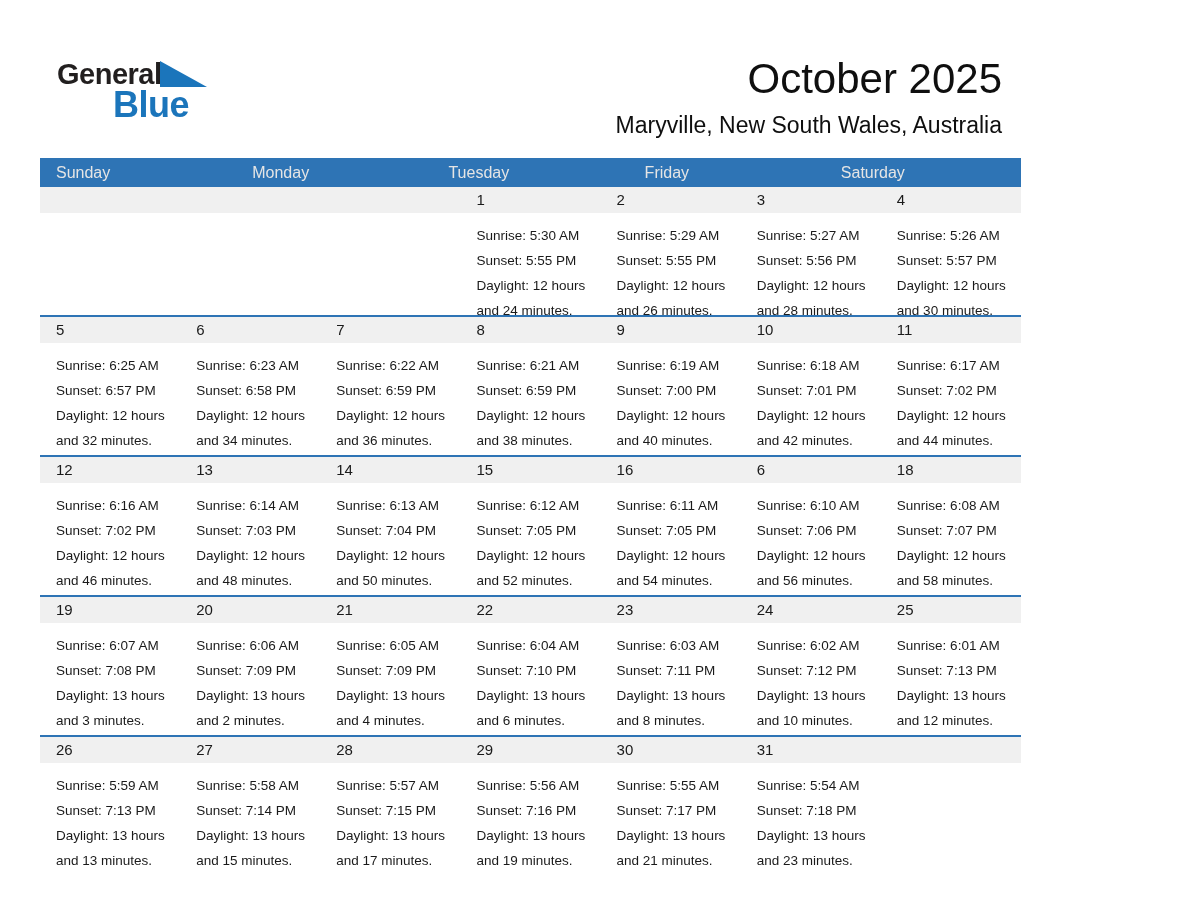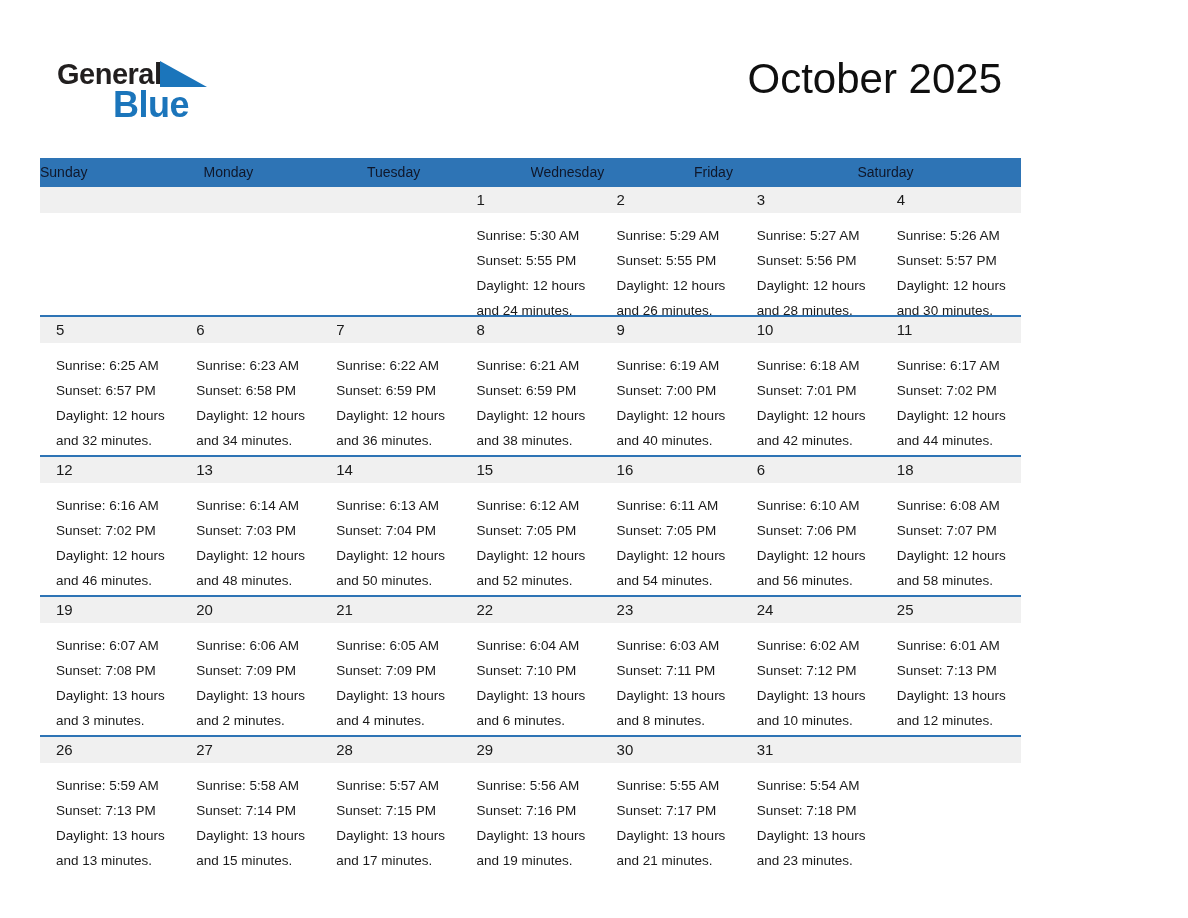--- a/index.html
+++ b/index.html
@@ -13,21 +13,21 @@
     border-bottom:26px solid var(--logo-blue);border-right:47px solid transparent;}
   .logo-blue{position:absolute;left:56px;top:26px;font-size:36px;font-weight:700;color:var(--logo-blue);letter-spacing:-0.5px;}
 
   .titles{position:absolute;right:59px;top:56px;text-align:right;}
   .page-title{font-size:42px;font-weight:400;color:#0f0f0f;line-height:1.1;}
   .page-subtitle{font-size:23px;font-weight:400;color:#0f0f0f;margin-top:10px;line-height:1.2;}
 
   
   .calendar{position:absolute;left:40px;right:40px;top:158px;}
   .cal-head{display:flex;background:var(--header-blue);height:29px;}
-  .wd{flex:1 0 0;min-width:0;color:#0f172a;font-size:14px;line-height:29px;
+  .wd{flex:1 0 0;min-width:0;color:#e5e5e5;font-size:16px;line-height:29px;padding-left:16px;
       white-space:nowrap;overflow:hidden;}
   .week{display:flex;height:138px;background:#fff;}
   .week:first-child{height:128px;}
   .week + .week{border-top:2px solid var(--header-blue);}
   .cell{flex:1 0 0;min-width:0;}
   .date{height:26px;background:var(--band-gray);font-size:15px;line-height:26px;padding-left:16px;color:#1a1a1a;}
   .details{padding:10px 8px 0 16px;font-size:13.5px;line-height:25px;color:#1a1a1a;white-space:nowrap;overflow:hidden;}
 </style>
 </head>
 <body>
@@ -35,28 +35,28 @@
 <div class="page">
 
   <div class="logo">
     <span class="logo-general">General</span>
     <span class="logo-triangle"></span>
     <span class="logo-blue">Blue</span>
   </div>
 
   <div class="titles">
     <div class="page-title">October 2025</div>
+    <div class="page-subtitle">Maryville, New South Wales, Australia</div>
   </div>
 
   <div class="calendar">
     <div class="cal-head">
         <div class="wd">Sunday</div>
         <div class="wd">Monday</div>
         <div class="wd">Tuesday</div>
-        <div class="wd">Wednesday</div>
         <div class="wd">Friday</div>
         <div class="wd">Saturday</div>
       </div>
     <div>
         <div class="week">
           <div class="cell">
             <div class="date"></div>
           </div>
           <div class="cell">
             <div class="date"></div>

